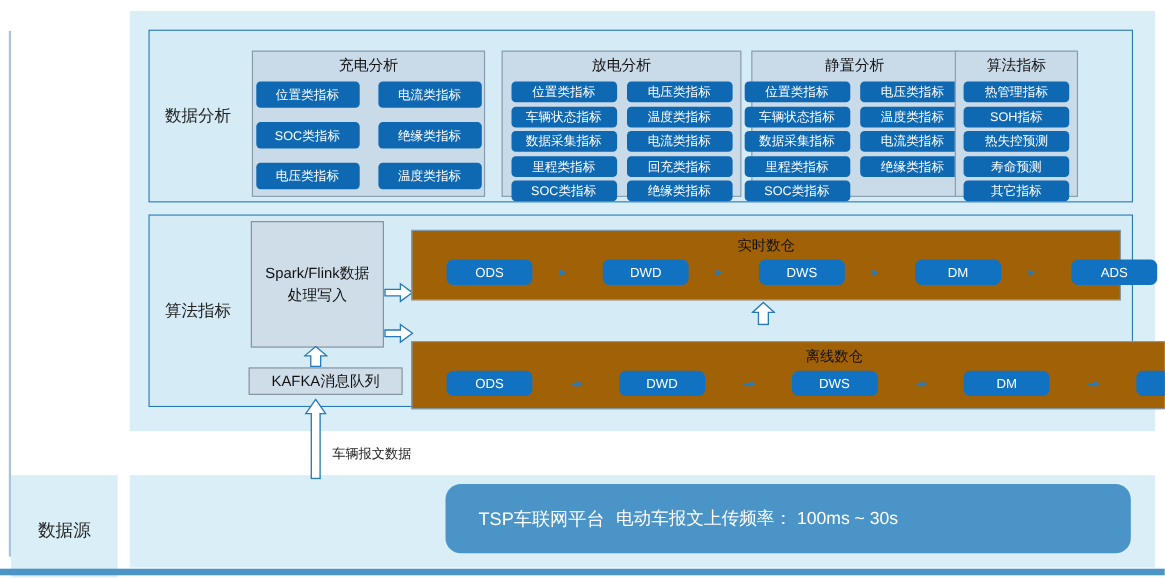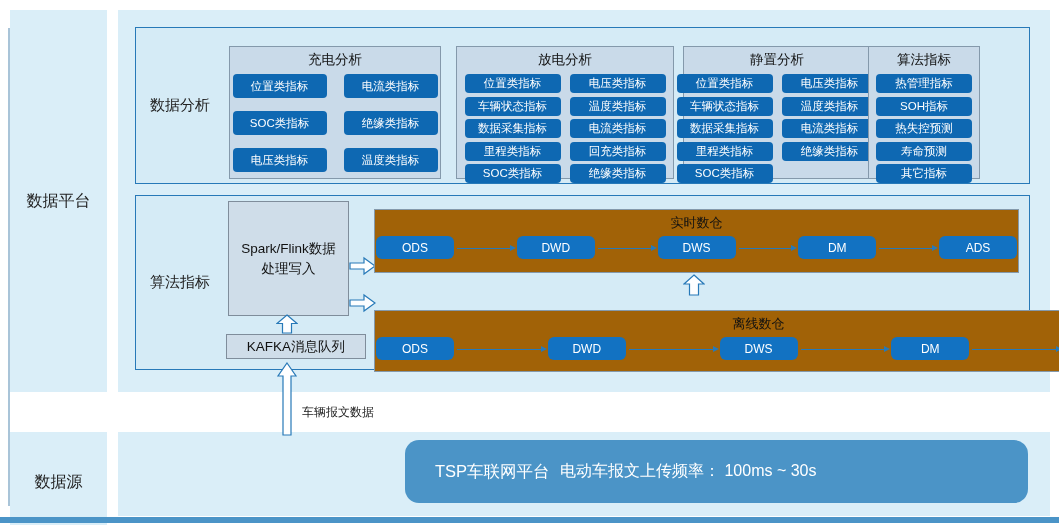--- a/index.html
+++ b/index.html
@@ -16,43 +16,40 @@
   .grid2{display:grid;justify-content:center;}
   .g1 .grid2{grid-template-columns:repeat(2,94px);column-gap:17px;row-gap:13px;}
   .g1 .chip{height:24px;}
   .g25 .grid2{grid-template-columns:repeat(2,96px);column-gap:9px;row-gap:3.5px;}
   .g25 .chip{height:19px;}
   .g4 .grid2{grid-template-columns:96px;row-gap:3.5px;}
   .g4 .chip{height:19px;}
   .proc-box{position:absolute;background:#cfdde9;border:1px solid #7f8d9b;box-sizing:border-box;display:flex;flex-direction:column;align-items:center;justify-content:center;font-size:13.5px;color:#111;text-align:center;line-height:1.45;}
   .lane{position:absolute;background:#a16207;border:1px solid #8499ab;box-sizing:border-box;}
   .lane-title{text-align:center;font-size:13px;color:#111;margin-top:4px;}
-  .node-row{display:flex;align-items:center;justify-content:space-between;padding:0 1px;margin-top:4px;}
+  .node-row{display:flex;align-items:center;justify-content:space-between;padding:0 31px;margin-top:4px;gap:32px;}
   .node{width:78px;height:23px;background:#1272c2;border-radius:6px;color:#fff;font-size:12px;display:flex;align-items:center;justify-content:center;flex:0 0 auto;}
   .conn{flex:1;position:relative;height:10px;}
   .conn::before{content:'';position:absolute;left:3px;right:7px;top:50%;border-top:1.2px solid #2779b8;}
   .conn::after{content:'';position:absolute;right:1px;top:50%;transform:translateY(-50%);
     border-left:6px solid #2779b8;border-top:3.5px solid transparent;border-bottom:3.5px solid transparent;}
   .block-arrow{position:absolute;}
   .tsp-box{position:absolute;background:#4b94c7;border-radius:14px;color:#fff;}
   .tsp-name{position:absolute;left:30px;top:0;bottom:0;display:flex;align-items:center;font-size:16.5px;}
   .tsp-freq{position:absolute;left:155px;top:0;bottom:0;display:flex;align-items:center;font-size:16px;}
   .flow-label{position:absolute;font-size:12px;color:#222;background:transparent;}
   .bottom-strip{position:absolute;left:0;top:517px;width:1059px;height:6px;background:#4b94c7;}
 </style>
 </head>
 <body>
 
 <div class="stage">
 
   <div class="accent-line"></div>
 
-  <div class="panel side-label" style="left:10px;top:10px;width:97px;height:382px;">
-    <span>数据平台</span>
-  </div>
   <div class="panel" style="left:118px;top:10px;width:932px;height:382px;"></div>
 
   <div class="panel side-label" style="left:10px;top:432px;width:97px;height:100px;">
     <span>数据源</span>
   </div>
   <div class="panel" style="left:118px;top:432px;width:932px;height:84px;"></div>
 
   <div class="section-box" style="left:135px;top:27px;width:895px;height:157px;">
     <div class="section-label">数据分析</div>
 

